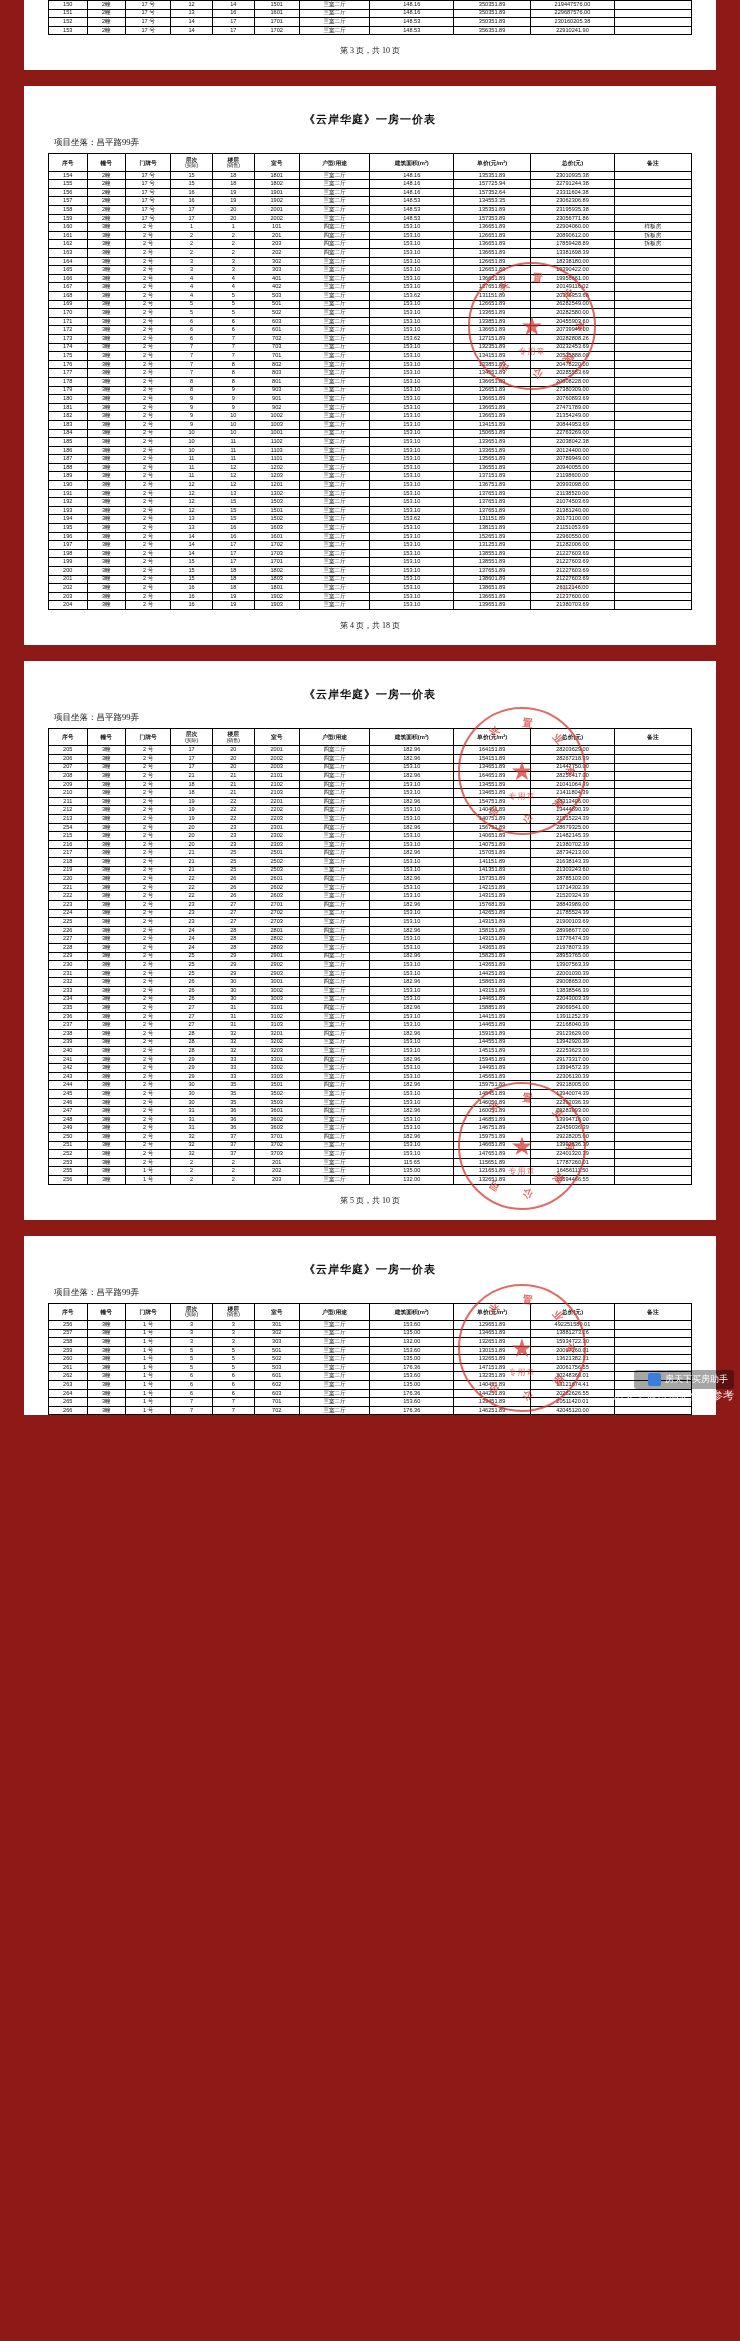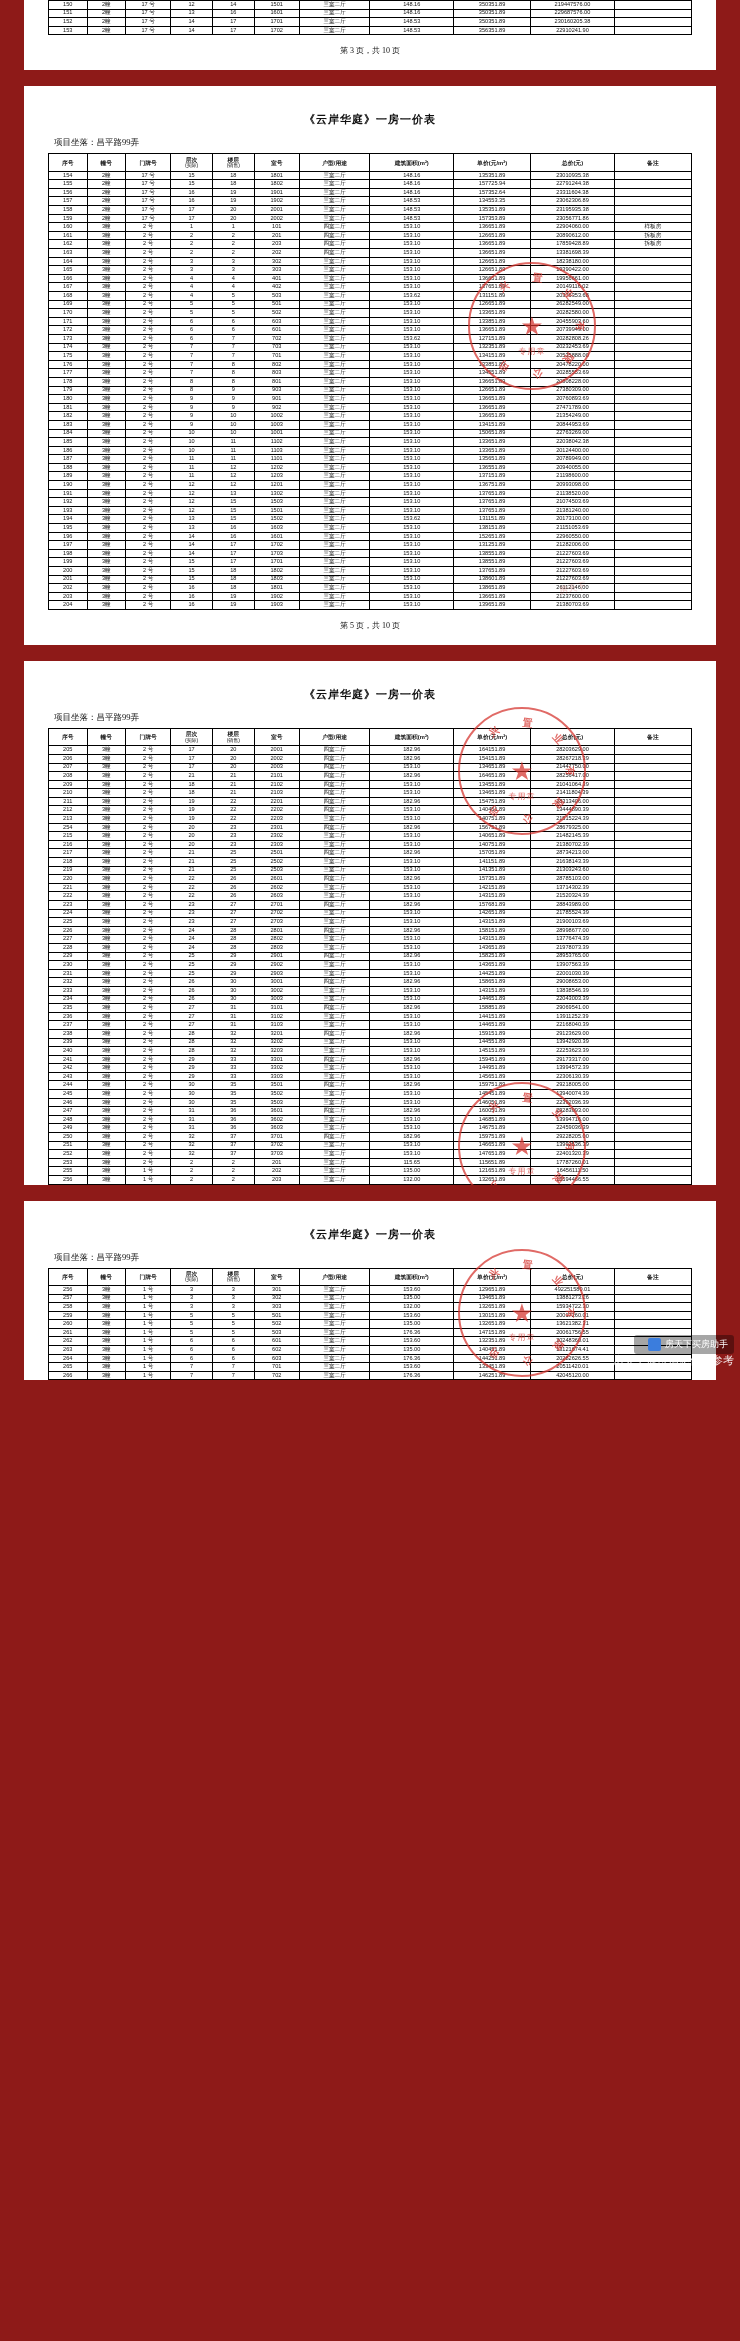--- a/index.html
+++ b/index.html
@@ -928,21 +928,21 @@
               <td>19</td>
               <td>1903</td>
               <td>三室二厅</td>
               <td>153.10</td>
               <td>139651.89</td>
               <td>21380703.69</td>
               <td></td>
             </tr>
           </tbody>
       </table>
-      <div class="page-foot">第 5 页，共 10 页</div>
+      <div class="page-foot">第 4 页，共 18 页</div>
     </div>
   </div>
 
   <div class="doc-page" style="width:692px;margin-top:16px;">
     <div class="page-inner" style="padding-top:0;">
       <div class="doc-title">《云岸华庭》一房一价表</div>
       <div class="proj-line">项目坐落：昌平路99弄</div>
 
       <div class="seal" style="right:130px;top:20px;">
           <div class="ring-txt">
@@ -1659,20 +1659,21 @@
               <td>2</td>
               <td>203</td>
               <td>三室二厅</td>
               <td>132.00</td>
               <td>132651.89</td>
               <td>15594466.55</td>
               <td></td>
             </tr>
           </tbody>
       </table>
+      <div class="page-foot">第 5 页，共 10 页</div>
     </div>
   </div>
 
   <div class="doc-page" style="width:692px;margin-top:16px;">
     <div class="page-inner" style="padding-top:0;">
       <div class="doc-title">《云岸华庭》一房一价表</div>
       <div class="proj-line">项目坐落：昌平路99弄</div>
 
       <div class="seal" style="right:130px;top:22px;">
           <div class="ring-txt">

